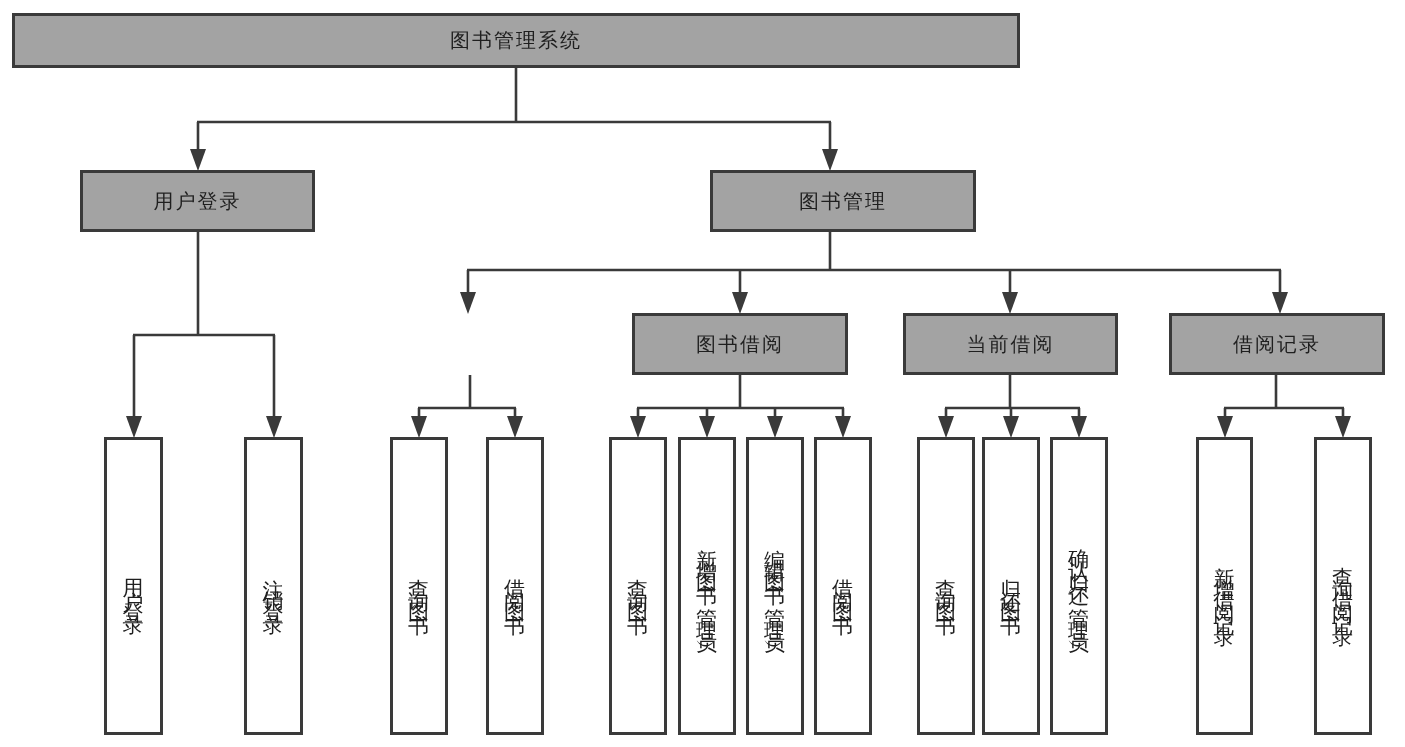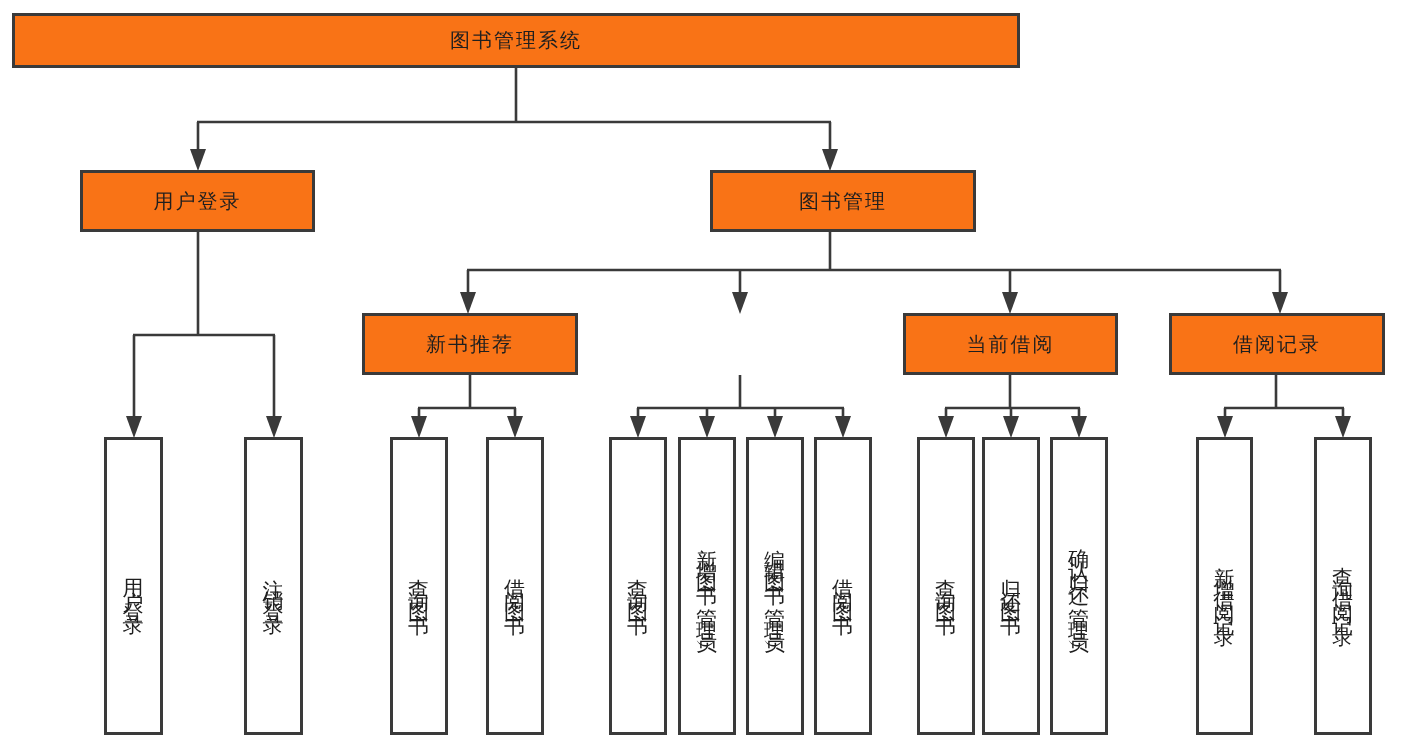--- a/index.html
+++ b/index.html
@@ -8,21 +8,21 @@
     width:1405px;height:747px;
     background:#ffffff;
     font-family:"Liberation Sans","DejaVu Sans",sans-serif;
     overflow:hidden;
   }
   #connectors{position:absolute;left:0;top:0;width:1405px;height:747px;}
   .hbox{
     position:absolute;
     box-sizing:border-box;
     border:3px solid #3a3a3a;
-    background:#f97316;
+    background:#a3a3a3;
     display:flex;align-items:center;justify-content:center;
     font-size:20px;letter-spacing:2px;color:#1f1f1f;
   }
   .vbox{
     position:absolute;
     box-sizing:border-box;
     border:3px solid #3a3a3a;
     background:#ffffff;
     display:flex;align-items:center;justify-content:center;
     writing-mode:vertical-rl;
@@ -108,21 +108,21 @@
     <polygon class="ah" points="1217,416 1233,416 1225,438"></polygon>
     <line class="ln" x1="1343" y1="408" x2="1343" y2="418"></line>
     <polygon class="ah" points="1335,416 1351,416 1343,438"></polygon>
   </svg>
 
   <div class="hbox" style="left:12px;top:13px;width:1008px;height:55px;">图书管理系统</div>
 
   <div class="hbox" style="left:80px;top:170px;width:235px;height:62px;">用户登录</div>
   <div class="hbox" style="left:710px;top:170px;width:266px;height:62px;">图书管理</div>
 
-  <div class="hbox" style="left:362px;top:313px;width:216px;height:62px;">新书推荐</div>
+  <div class="hbox" style="left:632px;top:313px;width:216px;height:62px;">图书借阅</div>
   <div class="hbox" style="left:1169px;top:313px;width:216px;height:62px;">借阅记录</div>
   <div class="hbox" style="left:903px;top:313px;width:215px;height:62px;">当前借阅</div>
 
   <div class="vbox" style="left:104px;top:437px;width:59px;height:298px;">用户登录</div>
   <div class="vbox" style="left:244px;top:437px;width:59px;height:298px;">注销登录</div>
 
   <div class="vbox" style="left:390px;top:437px;width:58px;height:298px;">查询图书</div>
   <div class="vbox" style="left:486px;top:437px;width:58px;height:298px;">借阅图书</div>
 
   <div class="vbox" style="left:609px;top:437px;width:58px;height:298px;">查询图书</div>

